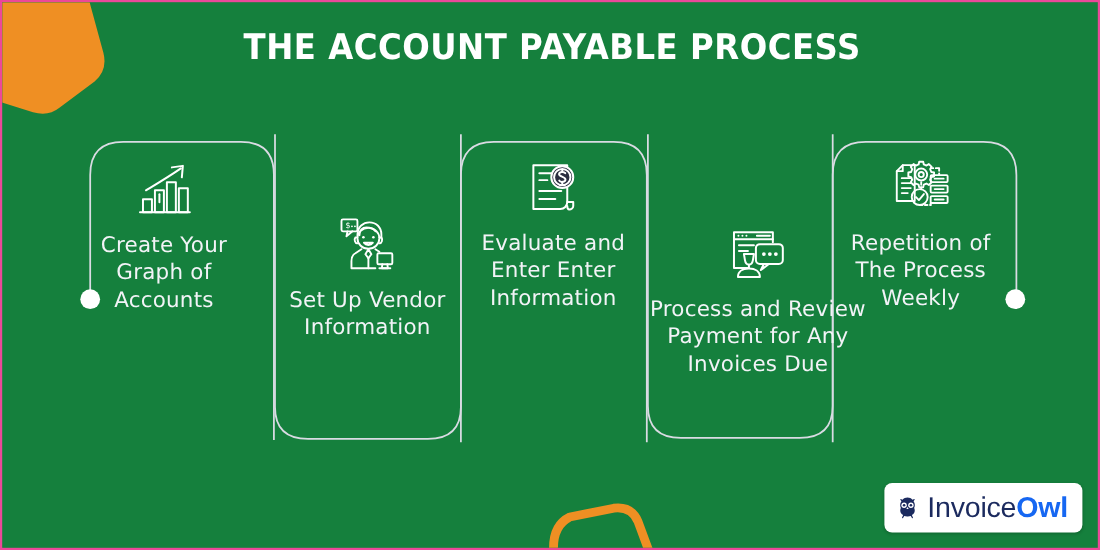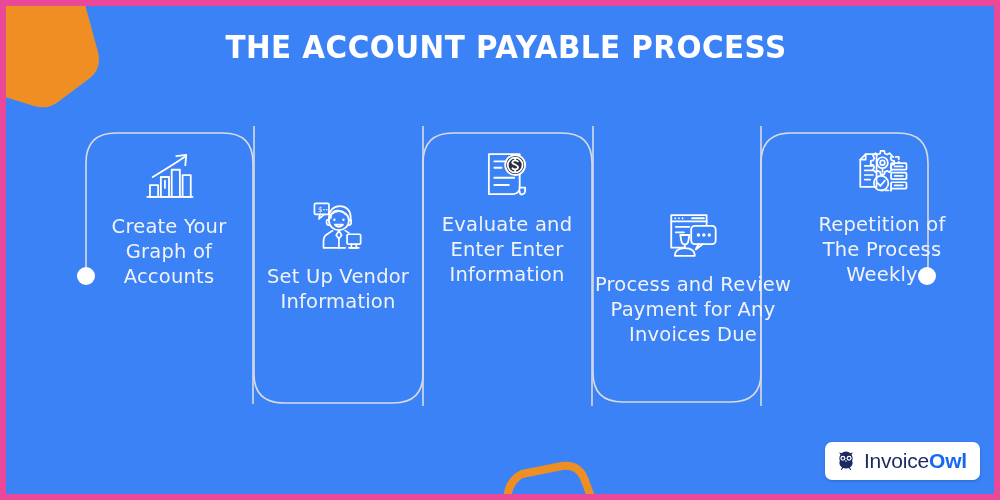--- a/index.html
+++ b/index.html
@@ -4,22 +4,22 @@
 <style>
   html, body {
     margin: 0;
     padding: 0;
     background: #ffffff;
   }
   #canvas {
     position: relative;
     width: 1000px;
     height: 500px;
-    background: #3b82f6;
-    border: 6px solid #ec4899;
+    background: #15803d;
+    border: 2px solid #ec4899;
     box-sizing: border-box;
     overflow: hidden;
     font-family: "Liberation Sans", sans-serif;
   }
 
   
   .deco-svg {
     position: absolute;
     left: 0;
     top: 0;
@@ -87,43 +87,43 @@
     color: #f2f3f7;
     font-family: "DejaVu Sans", sans-serif;
     font-size: 19.5px;
     line-height: 25px;
     text-align: center;
     letter-spacing: 0.2px;
     font-weight: 500;
   }
 
   
-  #card-1 { left: 80px;  top: 140px; width: 166px; }
+  #card-1 { left: 64px;  top: 140px; width: 166px; }
   #card-2 { left: 249px; top: 190px; width: 166px; }
   #card-3 { left: 418px; top: 138px; width: 166px; }
   #card-4 { left: 588px; top: 198px; width: 198px; }
-  #card-5 { left: 797px; top: 138px; width: 158px; }
+  #card-5 { left: 756px; top: 138px; width: 158px; }
 
   
   .logo-badge {
     position: absolute;
     right: 14px;
     bottom: 14px;
     background: #ffffff;
     border-radius: 7px;
     padding: 7px 13px 7px 10px;
     display: flex;
     align-items: center;
     gap: 7px;
     box-shadow: 0 1px 3px rgba(0,0,0,0.2);
   }
   .logo-badge .owl-glyph svg { display: block; width: 22px; height: 22px; }
   .logo-badge .logo-text {
     font-family: "Liberation Sans", sans-serif;
-    font-size: 21px;
+    font-size: 26px;
     font-weight: 500;
     letter-spacing: -0.2px;
     white-space: nowrap;
   }
   .logo-badge .logo-text .w1 { color: #1b2a5e; }
   .logo-badge .logo-text .w2 { color: #1667f2; font-weight: 700; }
 </style>
 </head>
 <body>
 

